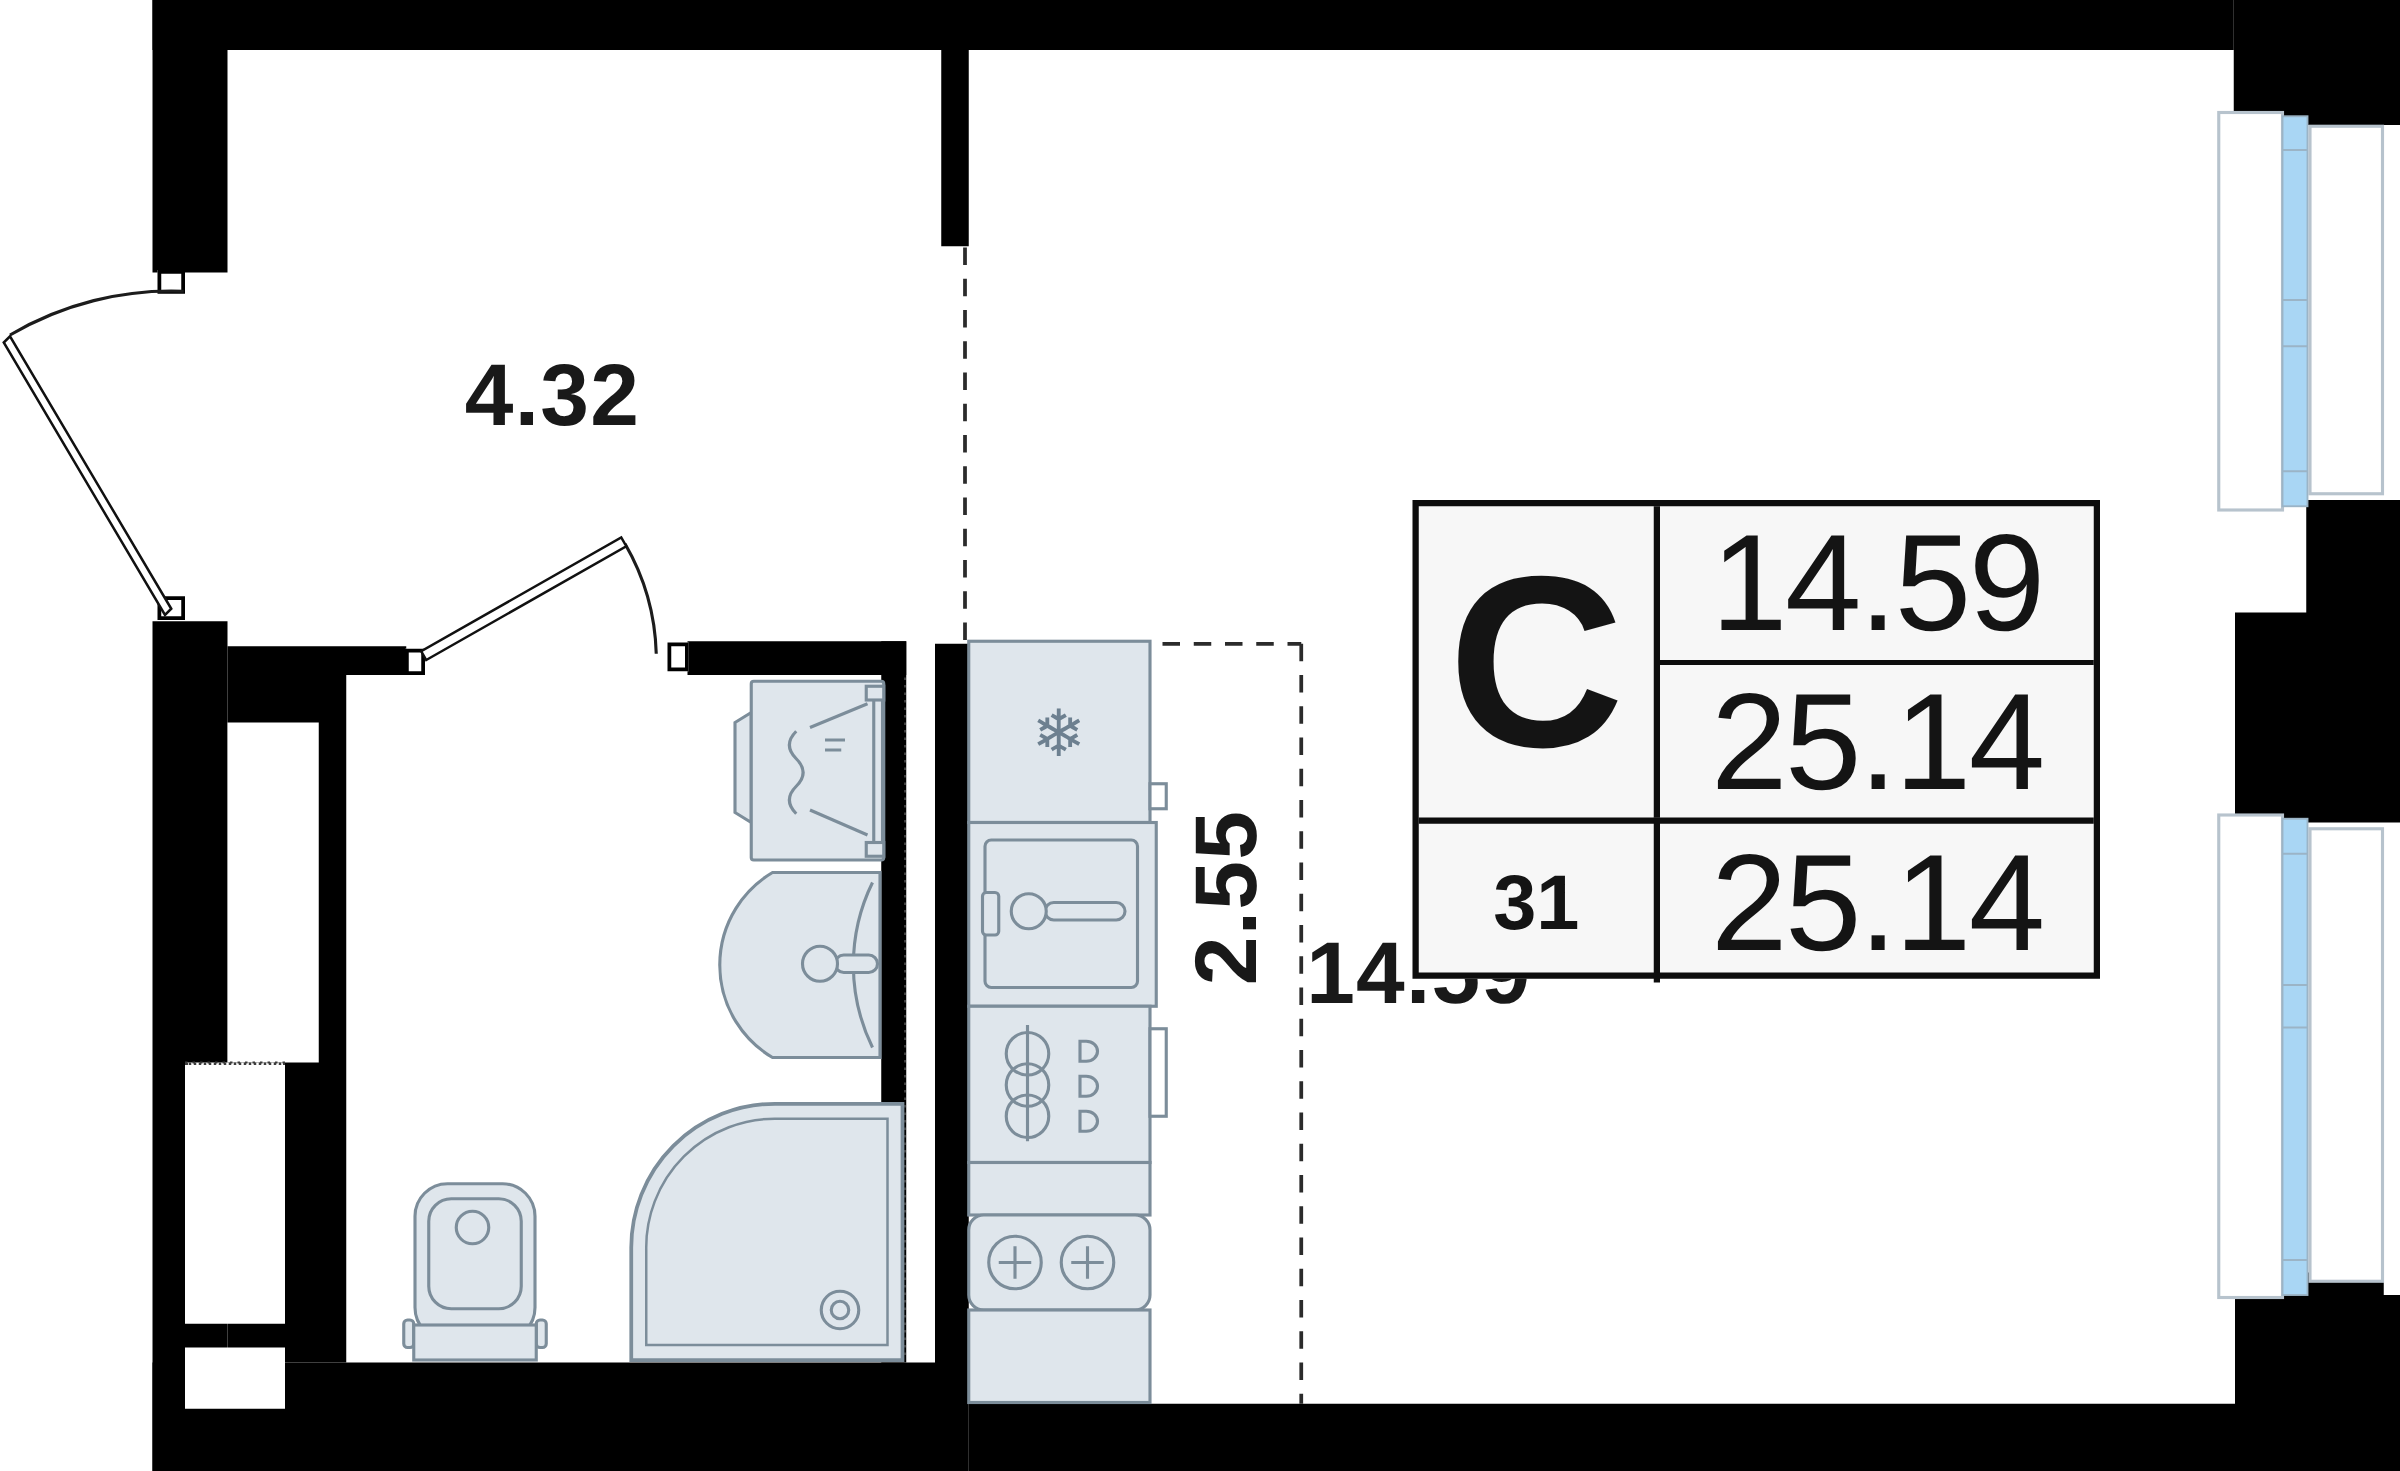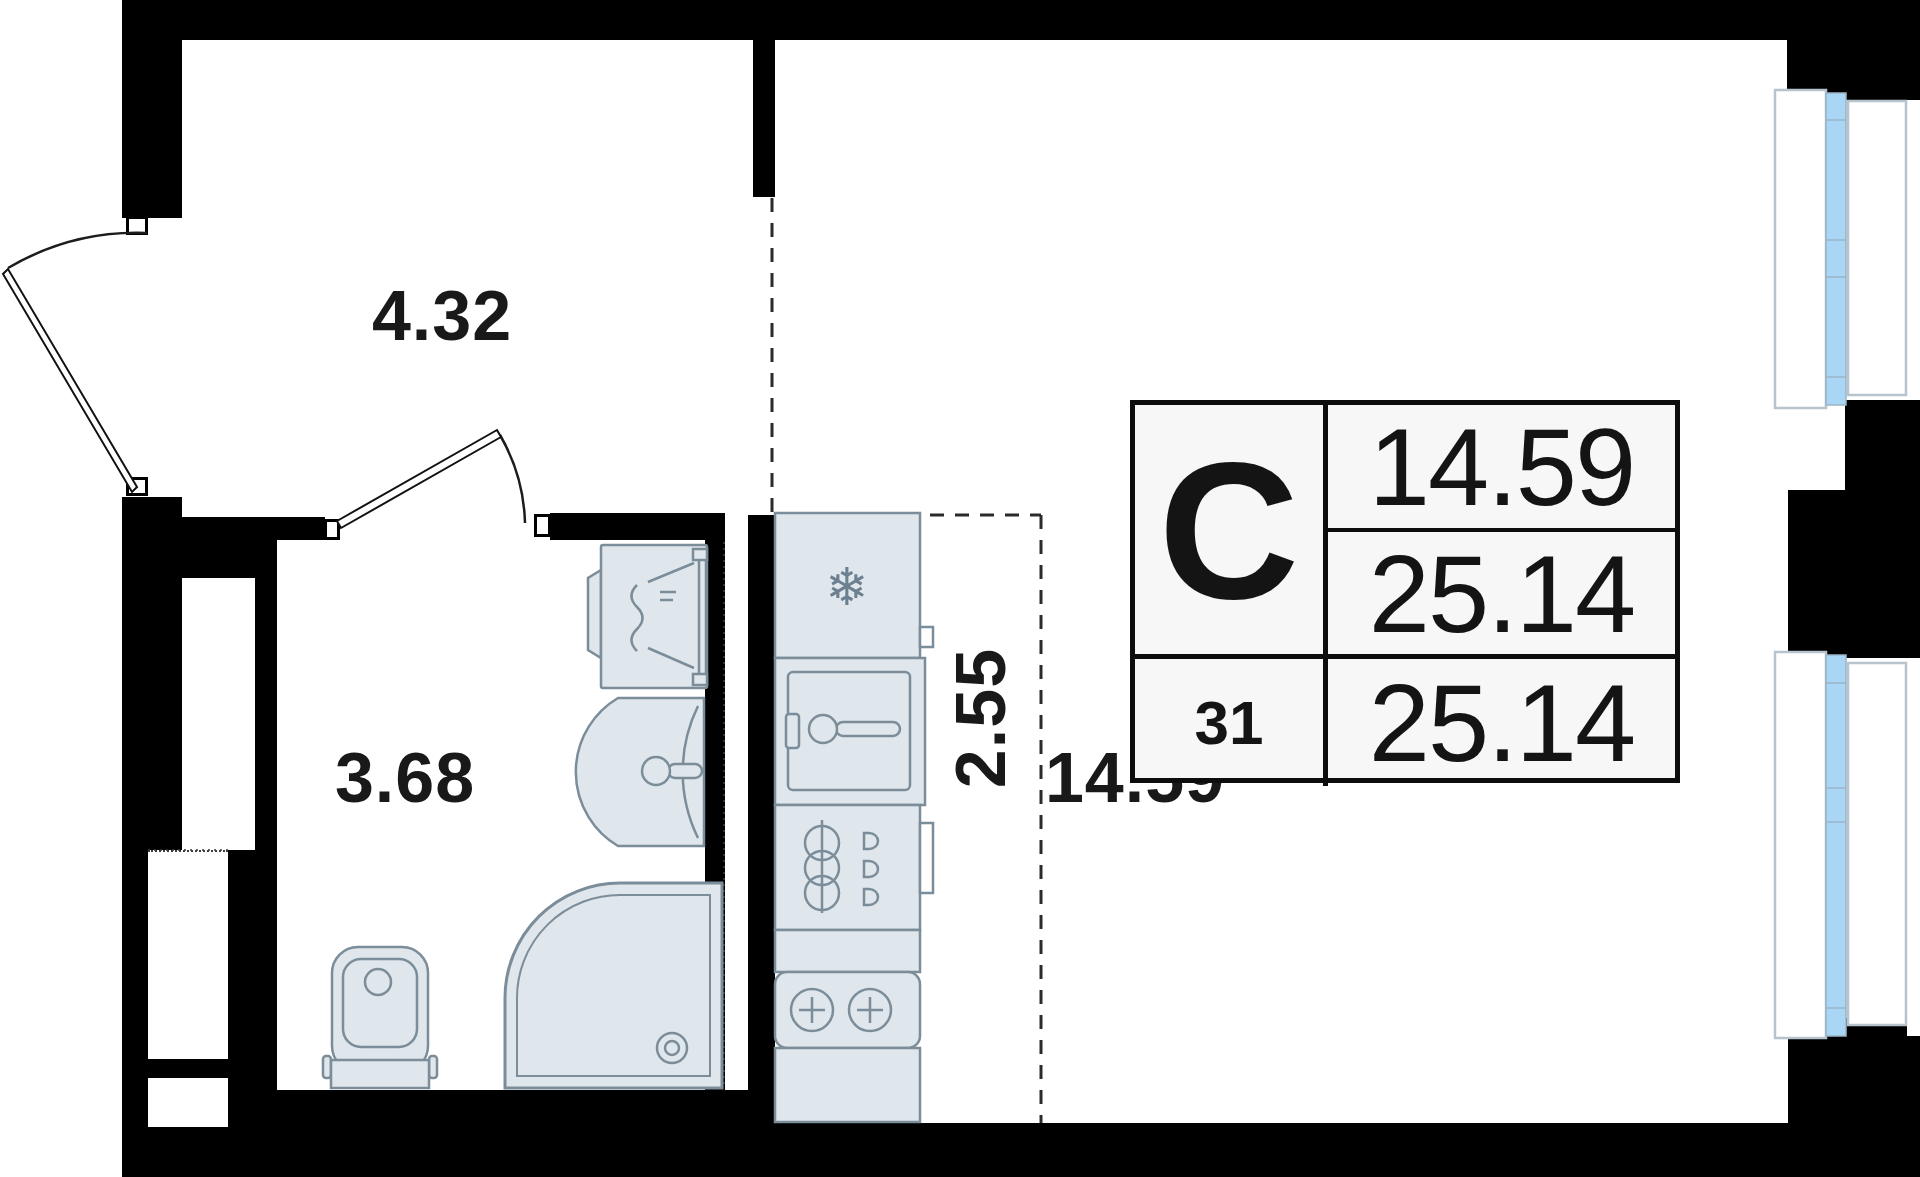--- a/index.html
+++ b/index.html
@@ -175,21 +175,20 @@
       <rect x="1826" y="655" width="20" height="381" fill="#a9d6f4" stroke="#9bb4c6" stroke-width="1.5"></rect>
       <g stroke="#9bb4c6" stroke-width="1.5">
         <path d="M1826,683 h20 M1826,788 h20 M1826,822 h20 M1826,1008 h20"></path>
       </g>
     </g>
 
     <path d="M148,850 H228" stroke="#3c3c3c" stroke-width="1.6" stroke-dasharray="2 4" fill="none"></path>
   </svg>
 
   <div class="room-label" style="left:442px;top:316px;">4.32</div>
-  <div class="room-label" style="left:405px;top:778px;">3.68</div>
   <div class="room-label vertical" style="left:981px;top:718px;">2.55</div>
   <div class="room-label" style="left:1135px;top:778px;">14.59</div>
 
   <div id="info-table">
     <div class="cell cell-type">С</div>
     <div class="cell cell-a1">14.59</div>
     <div class="cell cell-a2">25.14</div>
     <div class="cell cell-num">31</div>
     <div class="cell cell-a3">25.14</div>
   </div>

